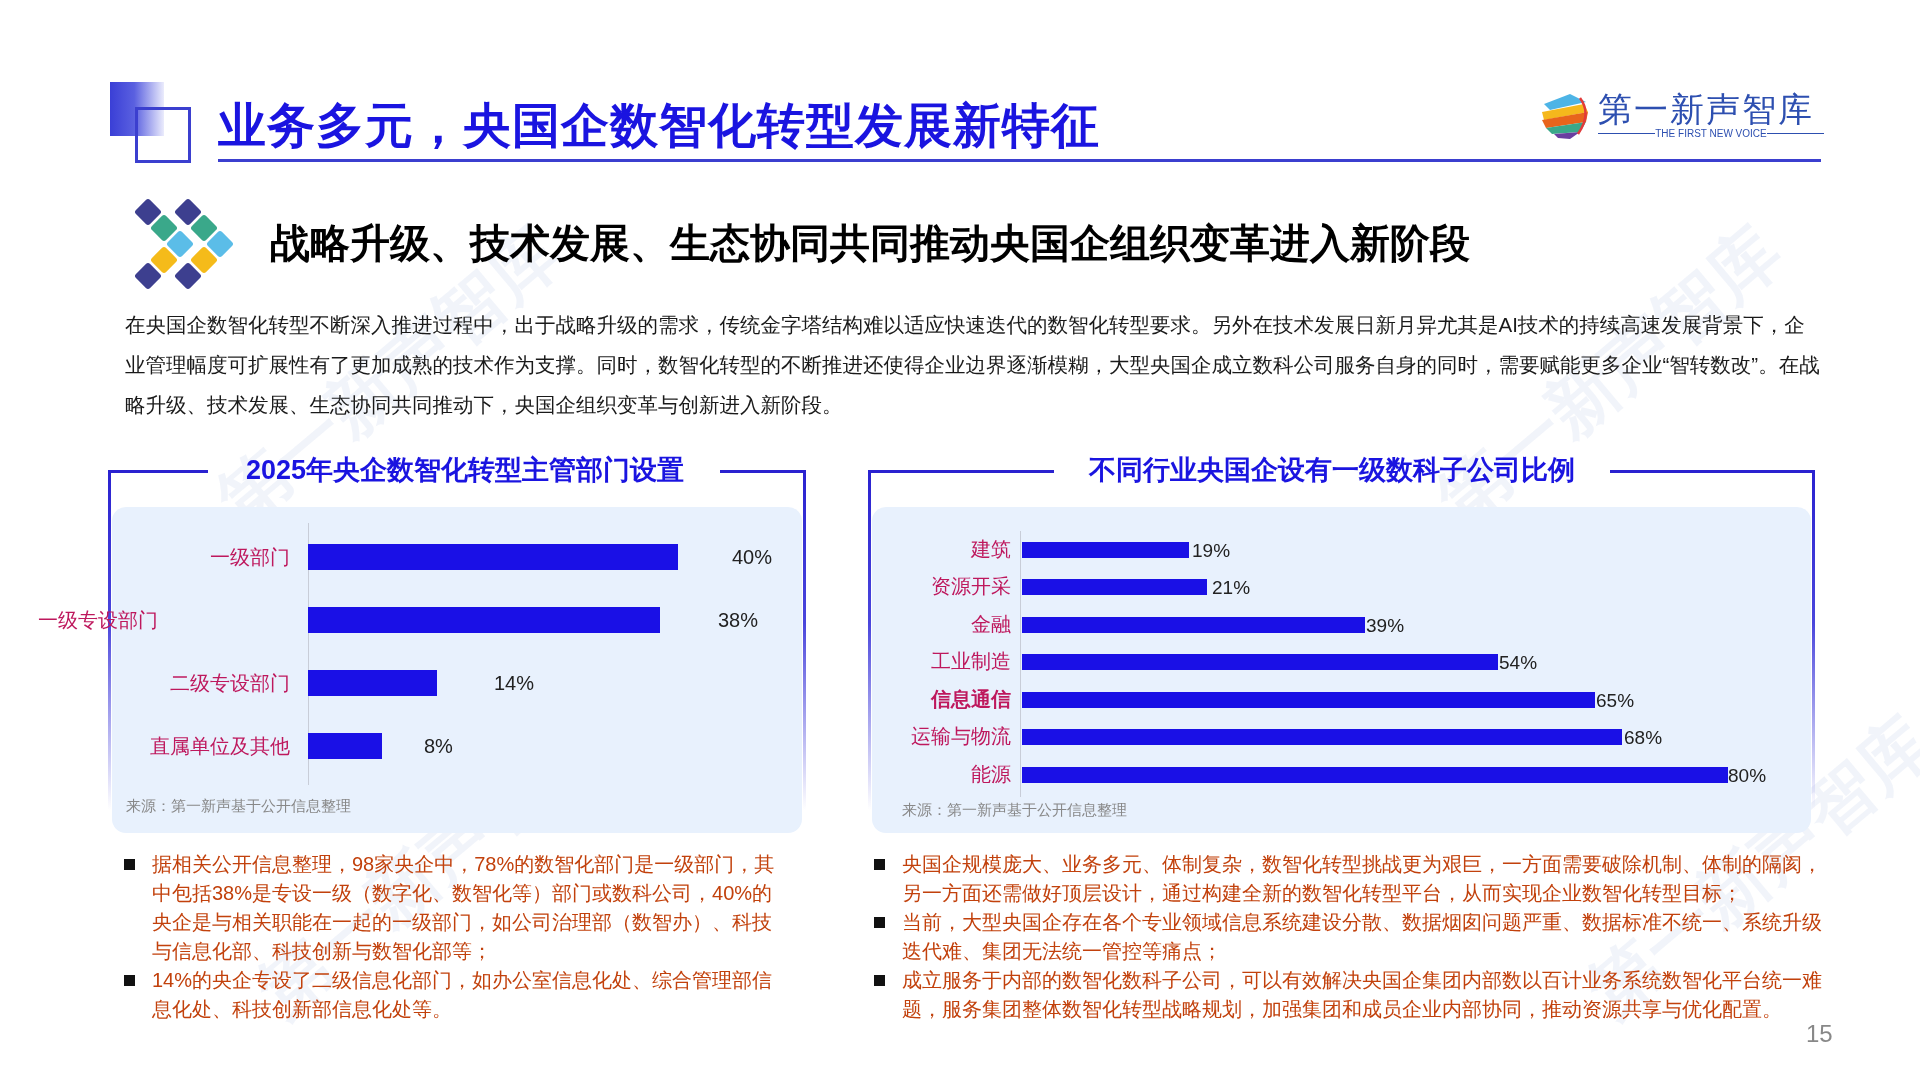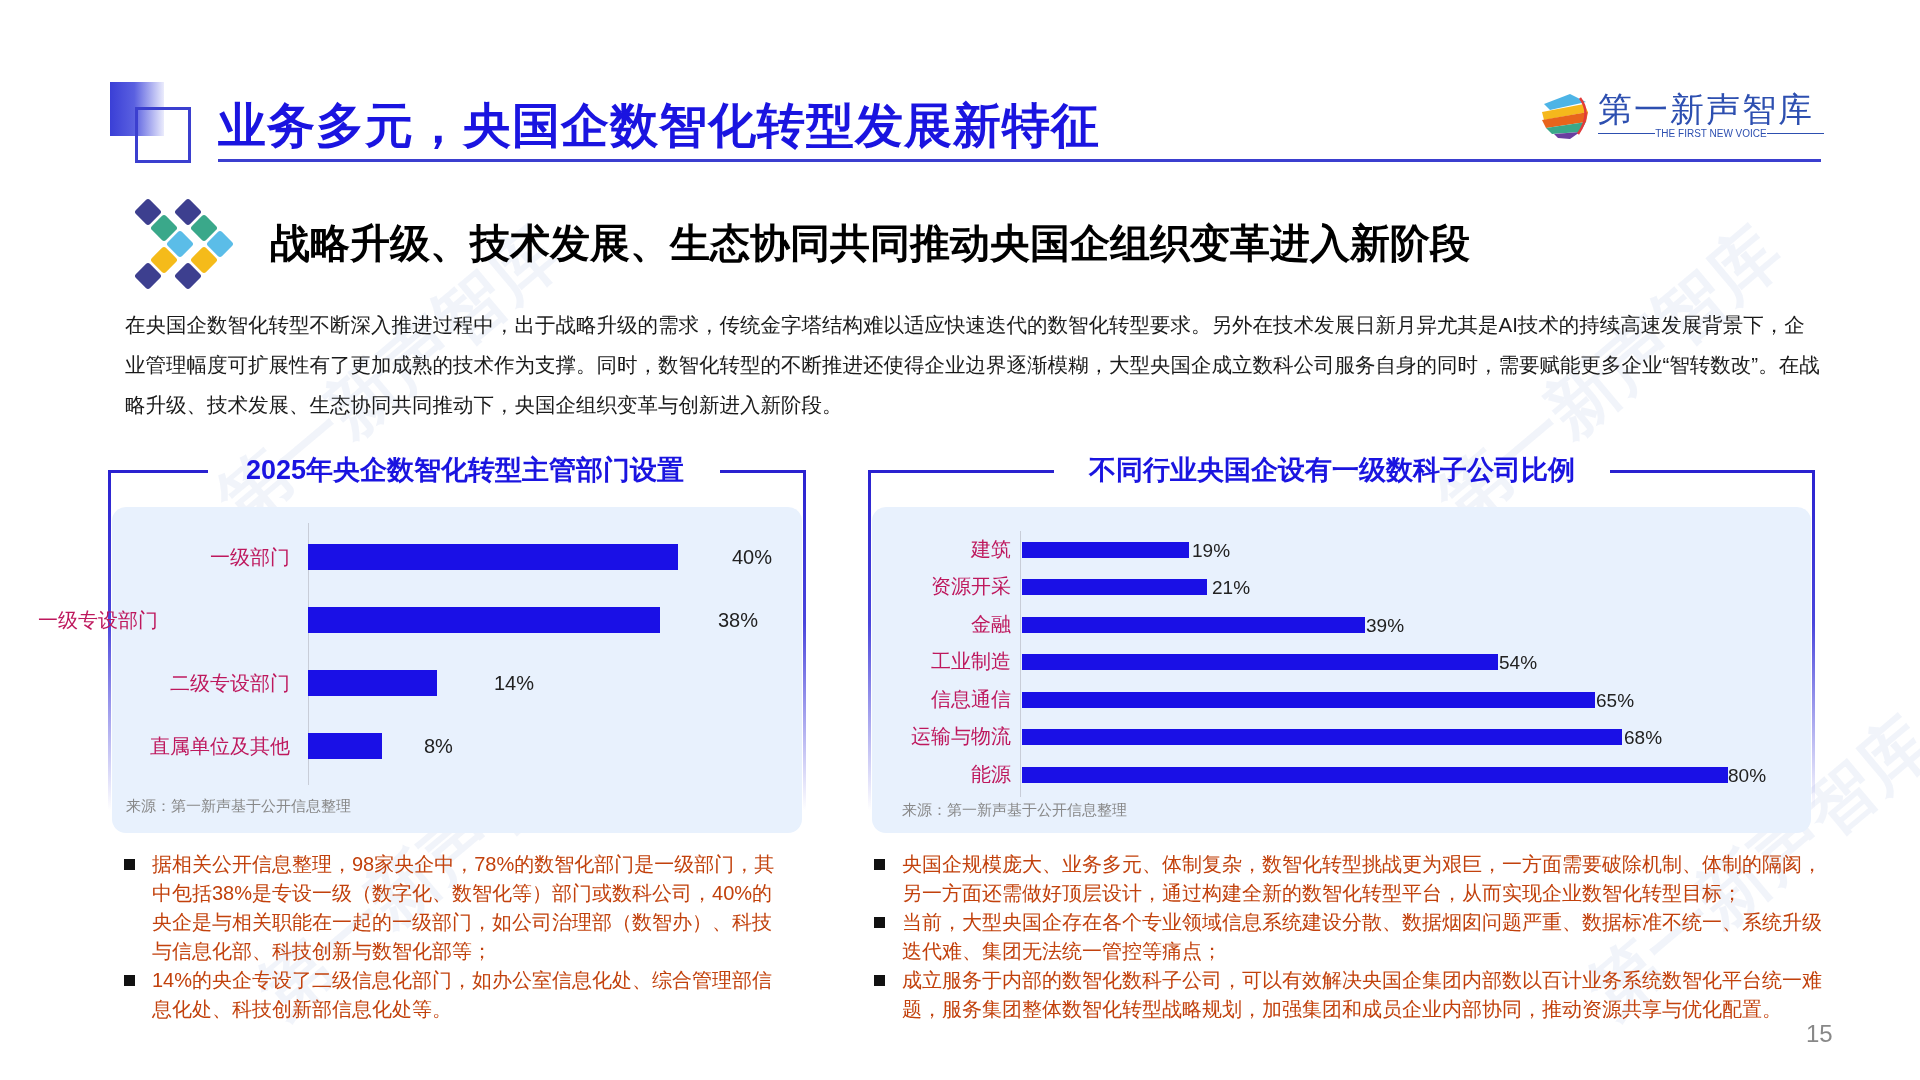--- a/index.html
+++ b/index.html
@@ -171,21 +171,21 @@
       <span class="bar-label" style="right:800px; top:-6px; font-size:20px; line-height:26px;">金融</span>
       <div class="bar" style="left:150px; width:343px;"></div>
       <span class="bar-value" style="left:494px; top:-4px; font-size:19px; line-height:26px;">39%</span>
     </div>
     <div class="bar-row" style="top:147px; height:16px; width:939px;">
       <span class="bar-label" style="right:800px; top:-6px; font-size:20px; line-height:26px;">工业制造</span>
       <div class="bar" style="left:150px; width:476px;"></div>
       <span class="bar-value" style="left:627px; top:-4px; font-size:19px; line-height:26px;">54%</span>
     </div>
     <div class="bar-row" style="top:185px; height:16px; width:939px;">
-      <span class="bar-label" style="right:800px; top:-6px; font-size:20px; line-height:26px;">信息通信</span>
+      <span class="bar-label" style="right:800px; top:-6px; font-size:20px; line-height:26px;font-weight:bold;">信息通信</span>
       <div class="bar" style="left:150px; width:573px;"></div>
       <span class="bar-value" style="left:724px; top:-4px; font-size:19px; line-height:26px;">65%</span>
     </div>
     <div class="bar-row" style="top:222px; height:16px; width:939px;">
       <span class="bar-label" style="right:800px; top:-6px; font-size:20px; line-height:26px;">运输与物流</span>
       <div class="bar" style="left:150px; width:600px;"></div>
       <span class="bar-value" style="left:752px; top:-4px; font-size:19px; line-height:26px;">68%</span>
     </div>
     <div class="bar-row" style="top:260px; height:16px; width:939px;">
       <span class="bar-label" style="right:800px; top:-6px; font-size:20px; line-height:26px;">能源</span>

